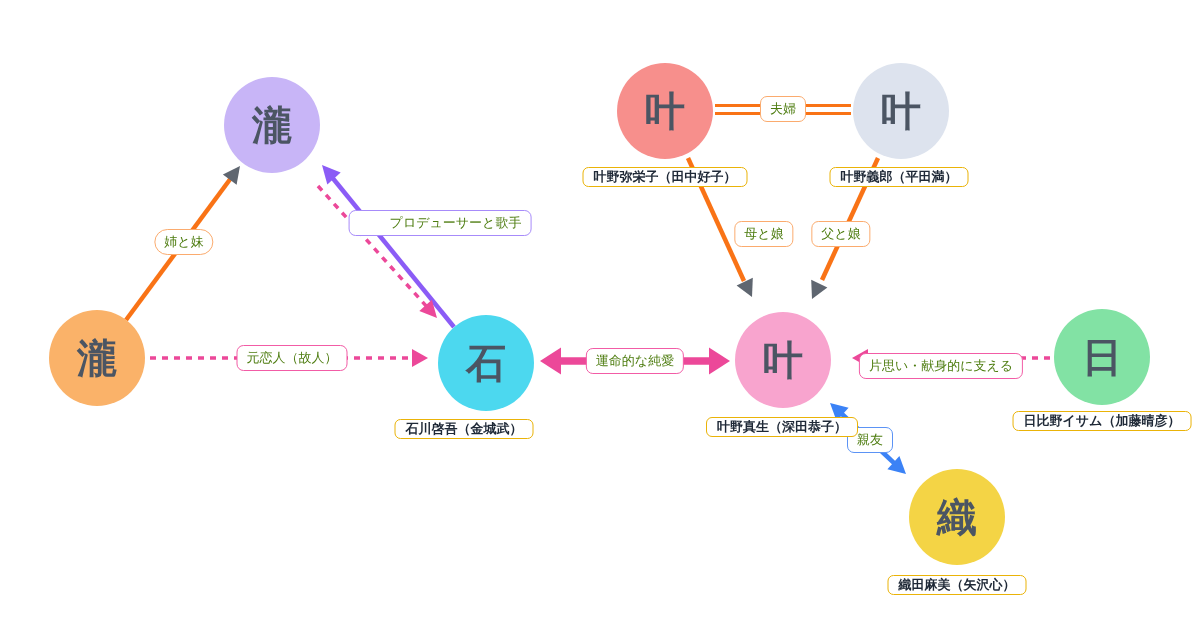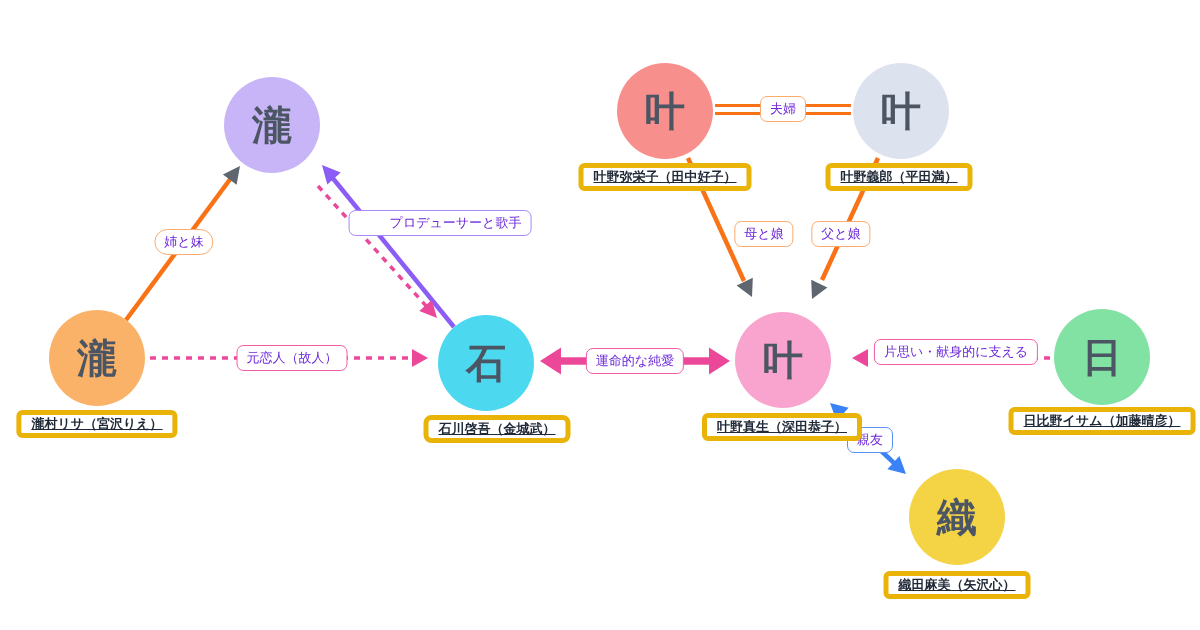--- a/index.html
+++ b/index.html
@@ -26,38 +26,37 @@
     justify-content: center;
     font-size: 40px;
     font-weight: bold;
     color: #4b5563;
     cursor: pointer;
   }
   .name-label {
     position: absolute;
     transform: translate(-50%, -50%);
     background: #ffffff;
-    border: 5px solid #eab308;
+    border: 1px solid #eab308;
     border-radius: 6px;
     padding: 0 10px;
     font-size: 13px;
     font-weight: bold;
     color: #1f2937;
     white-space: nowrap;
     z-index: 30;
-    text-decoration: underline;
   }
   .rel-label {
     position: absolute;
     transform: translate(-50%, -50%);
     background: #ffffff;
     border-radius: 7px;
     padding: 3px 9px;
     font-size: 13px;
-    color: #6d28d9;
+    color: #4d7c0f;
     white-space: nowrap;
     z-index: 20;
     border: 1.5px solid #999;
   }
   .b-orange { border-color: #fbab6e; }
   .b-purple { border-color: #a78bfa; }
   .b-pink   { border-color: #f25ca6; }
   .b-blue   { border-color: #5b93f5; }
   .z-top { z-index: 10; }
 </style>
@@ -119,31 +118,30 @@
   <div class="node-circle z-top" style="left:735px; top:312px; background:#f8a4ce;">
     <span>叶</span>
   </div>
   <div class="node-circle z-top" style="left:1054px; top:309px; background:#82e2a4;">
     <span>日</span>
   </div>
   <div class="node-circle z-top" style="left:909px; top:469px; background:#f4d445;">
     <span>織</span>
   </div>
 
-  <div class="name-label" style="left:97px; top:424px;">瀧村リサ（宮沢りえ）</div>
-  <div class="name-label" style="left:497px; top:429px;border-radius:8px;">石川啓吾（金城武）</div>
+  <div class="name-label" style="left:464px; top:429px;">石川啓吾（金城武）</div>
   <div class="name-label" style="left:665px; top:177px;">叶野弥栄子（田中好子）</div>
   <div class="name-label" style="left:782px; top:427px;">叶野真生（深田恭子）</div>
   <div class="name-label" style="left:899px; top:177px;">叶野義郎（平田満）</div>
   <div class="name-label" style="left:957px; top:585px;">織田麻美（矢沢心）</div>
   <div class="name-label" style="left:1102px; top:421px;">日比野イサム（加藤晴彦）</div>
 
   <div class="rel-label b-orange" style="left:184px; top:242px;border-radius:13px;">姉と妹</div>
   <div class="rel-label b-purple" style="left:440px; top:223px;padding-left:40px;">プロデューサーと歌手</div>
   <div class="rel-label b-pink" style="left:292px; top:358px;">元恋人（故人）</div>
   <div class="rel-label b-pink" style="left:635px; top:361px;">運命的な純愛</div>
   <div class="rel-label b-orange" style="left:783px; top:109px;">夫婦</div>
   <div class="rel-label b-orange" style="left:723px; top:234px;margin-left:41px;">母と娘</div>
   <div class="rel-label b-orange" style="left:841px; top:234px;">父と娘</div>
-  <div class="rel-label b-pink" style="left:941px; top:352px;margin-left:15px;">片思い・献身的に支える</div>
+  <div class="rel-label b-pink" style="left:941px; top:366px;">片思い・献身的に支える</div>
   <div class="rel-label b-blue" style="left:870px; top:440px;">親友</div>
 
 </div>
 
 </body></html>

